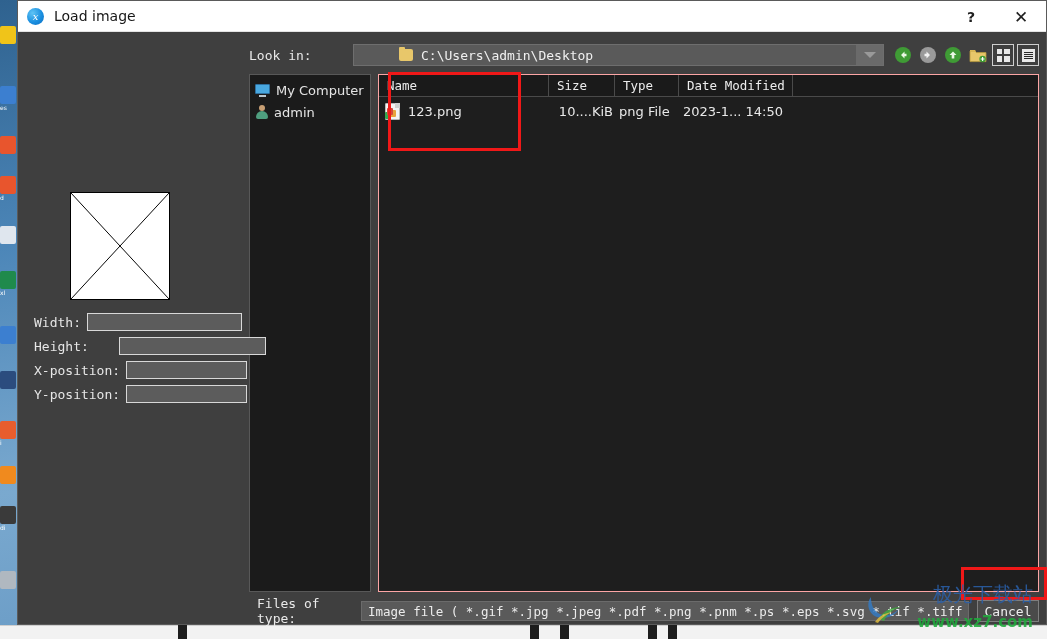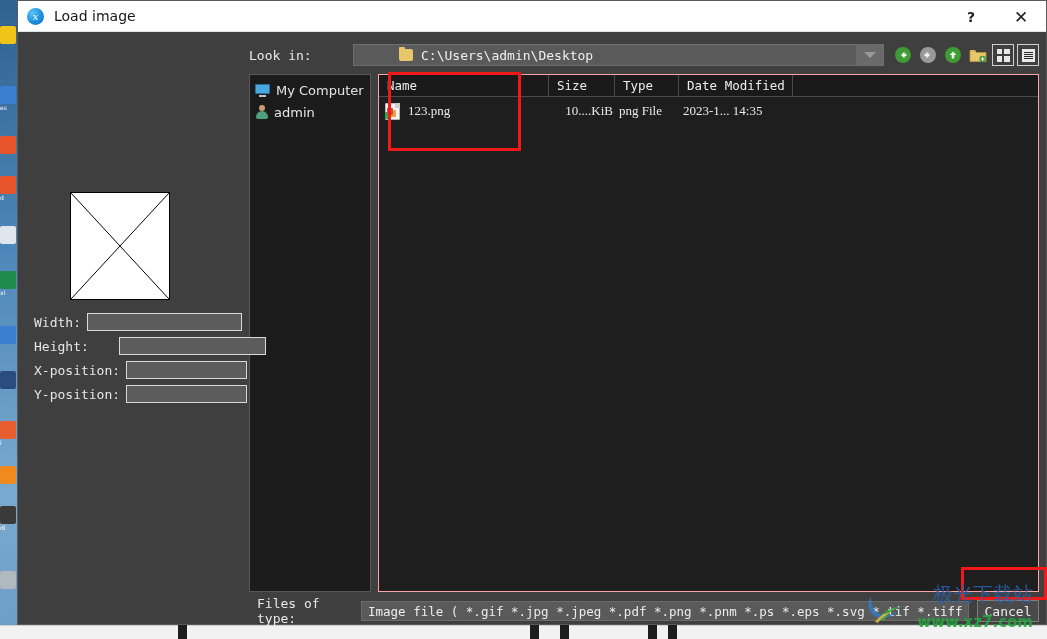--- a/index.html
+++ b/index.html
@@ -159,21 +159,21 @@
     flex: 1; background: #1e1e1e; border: 1px solid #fca5a5;
     display: flex; flex-direction: column; min-width: 0; position: relative;
   }
   #fl-header { display: flex; height: 22px; background: #1a1a1a; border-bottom:1px solid #4a4a4a;}
   .fh {
     color: #ededed; font-size: 12.5px; font-family: "DejaVu Sans Mono", monospace;
     display: flex; align-items: center; padding-left: 8px;
     border-right: 1px solid #4a4a4a; white-space: nowrap;
   }
   #fl-rows { flex: 1; }
-  .fl-row { display: flex; height: 28px; align-items: center; font-family: Liberation Serif, serif; }
+  .fl-row { display: flex; height: 28px; align-items: center; }
   .fc { font-size: 13px; color: #e9e9e9; display:flex; align-items:center; white-space: nowrap; }
   .png-ico {
     width: 15px; height: 17px; position: relative; flex: 0 0 15px; margin-left: 6px;
   }
   .png-ico .sheet { position:absolute; inset:0; background:#f3f3f3; border:1px solid #b8b8b8; border-radius:1px;}
   .png-ico .fold  { position:absolute; right:0; top:0; width:5px; height:5px; background:#cfcfcf;}
   .png-ico .b1 { position:absolute; left:0px; bottom:1px; width:6px;height:7px;background:#2fa84f;border-radius:1px;}
   .png-ico .b2 { position:absolute; left:5px; bottom:3px; width:6px;height:7px;background:#e8a33d;border-radius:1px;}
   .png-ico .b3 { position:absolute; left:2px; bottom:5px; width:6px;height:7px;background:#d14a3a;border-radius:1px;}
 
@@ -413,21 +413,21 @@
               <span class="png-ico">
                 <span class="sheet"></span>
                   <span class="fold"></span>
                 <span class="b1"></span>
                   <span class="b2"></span>
                   <span class="b3"></span>
               </span>
               <span class="fc" style="width:149px; padding-left:8px;">123.png</span>
               <span class="fc" style="width:66px; justify-content:flex-end; padding-right:2px;">10....KiB</span>
               <span class="fc" style="width:64px; padding-left:4px;">png File</span>
-              <span class="fc" style="width:114px; padding-left:4px;">2023-1... 14:35</span>
+              <span class="fc" style="width:114px; padding-left:4px;">2023-1... 14:50</span>
             </div>
           </div>
         </div>
       </div>
 
       <div id="bottom">
         <div class="brow">
           <div class="blabel">Files of type:</div>
           <div id="filetype-combo">Image file ( *.gif *.jpg *.jpeg *.pdf *.png *.pnm *.ps *.eps *.svg *.tif *.tiff )</div>
           <div class="dlg-btn">Cancel</div>

